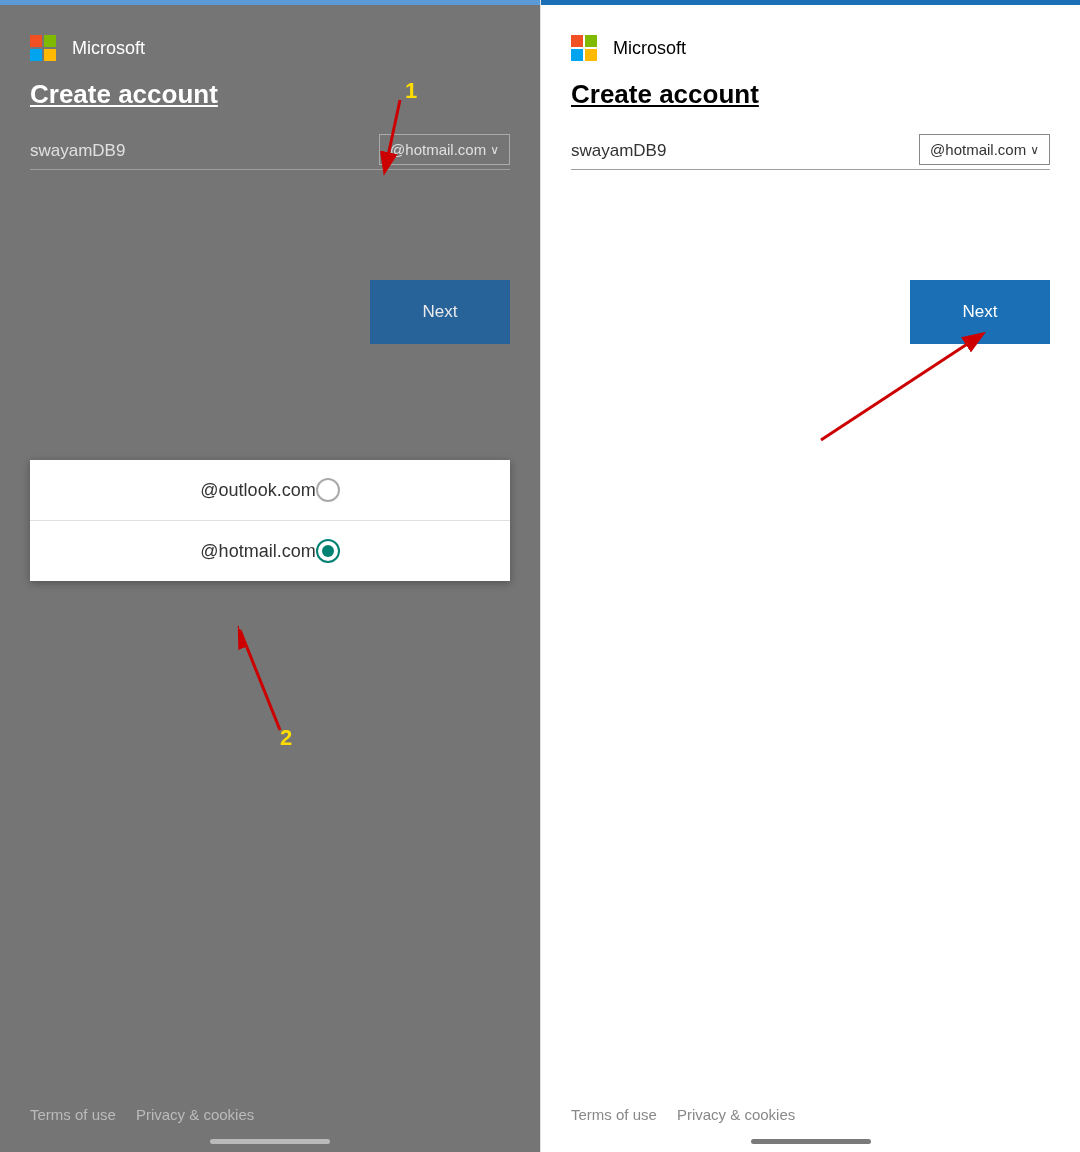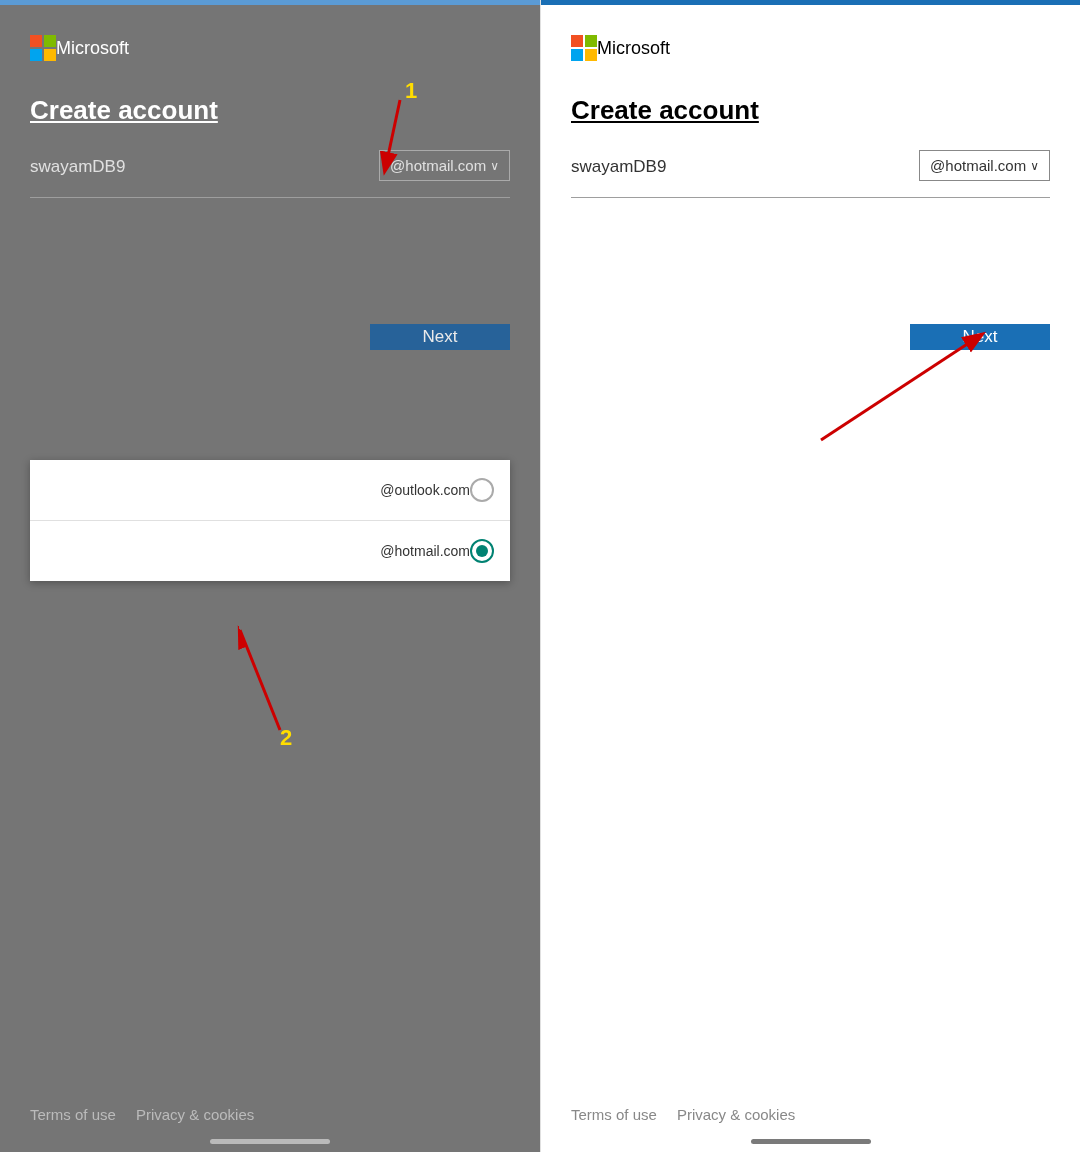--- a/index.html
+++ b/index.html
@@ -44,22 +44,22 @@
     .panel-content {
       padding: 30px 30px 0 30px;
       flex: 1;
       display: flex;
       flex-direction: column;
     }
 
     .microsoft-logo {
       display: flex;
       align-items: center;
-      gap: 0;
-      margin-bottom: 34px;
+      gap: 16px;
+      margin-bottom: 18px;
     }
 
     .ms-grid {
       display: grid;
       grid-template-columns: 12px 12px;
       grid-template-rows: 12px 12px;
       gap: 2px;
     }
 
     .ms-sq-red { background: #f25022; }
@@ -86,23 +86,23 @@
     }
 
     .panel-right .create-account-title {
       color: #000000;
     }
 
     .email-row {
       display: flex;
       align-items: flex-end;
       gap: 0;
-      margin-bottom: 16px;
+      margin-bottom: 0;
       border-bottom: 1px solid #9e9e9e;
-      padding-bottom: 16px;
+      padding-bottom: 4px;
     }
 
     .panel-right .email-row {
       border-bottom: 1px solid #9e9e9e;
     }
 
     .email-input {
       flex: 1;
       background: transparent;
       border: none;
@@ -147,21 +147,21 @@
     .next-btn-container {
       margin-top: 110px;
       display: flex;
       justify-content: flex-end;
     }
 
     .next-button {
       background-color: #1a6fb5;
       color: #ffffff;
       border: none;
-      padding: 3px 40px;
+      padding: 22px 40px;
       font-size: 17px;
       font-weight: 500;
       cursor: pointer;
       min-width: 140px;
       text-align: center;
     }
 
     .panel-left .next-button {
       background-color: #1a5fa0;
       opacity: 0.85;
@@ -174,23 +174,23 @@
       right: 30px;
       top: 460px;
       background: #ffffff;
       z-index: 10;
       box-shadow: 0 2px 8px rgba(0,0,0,0.3);
     }
 
     .dropdown-item {
       display: flex;
       align-items: center;
-      justify-content: flex-end;
-      padding: 18px 16px;
-      font-size: 14px;
+      justify-content: center;
+      padding: 18px 32px;
+      font-size: 18px;
       color: #333;
       border-bottom: 1px solid #e0e0e0;
       cursor: pointer;
     }
 
     .dropdown-item:last-child {
       border-bottom: none;
     }
 
     .radio-empty {

